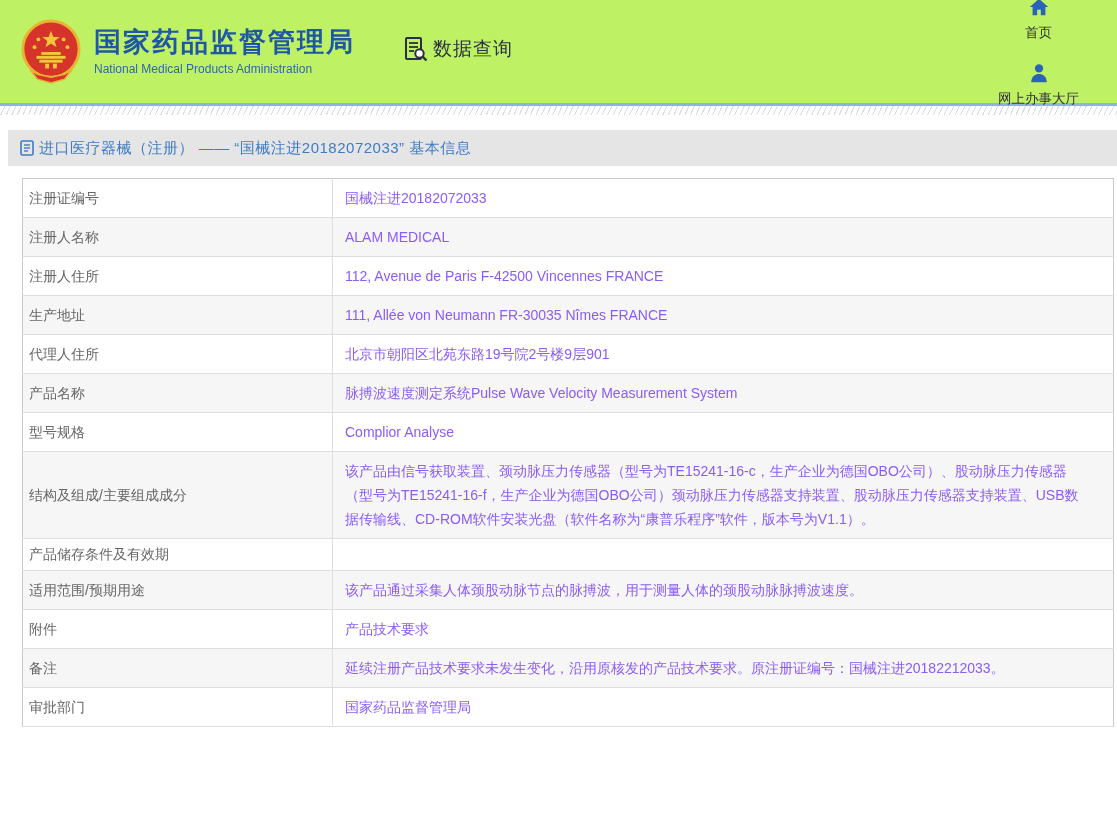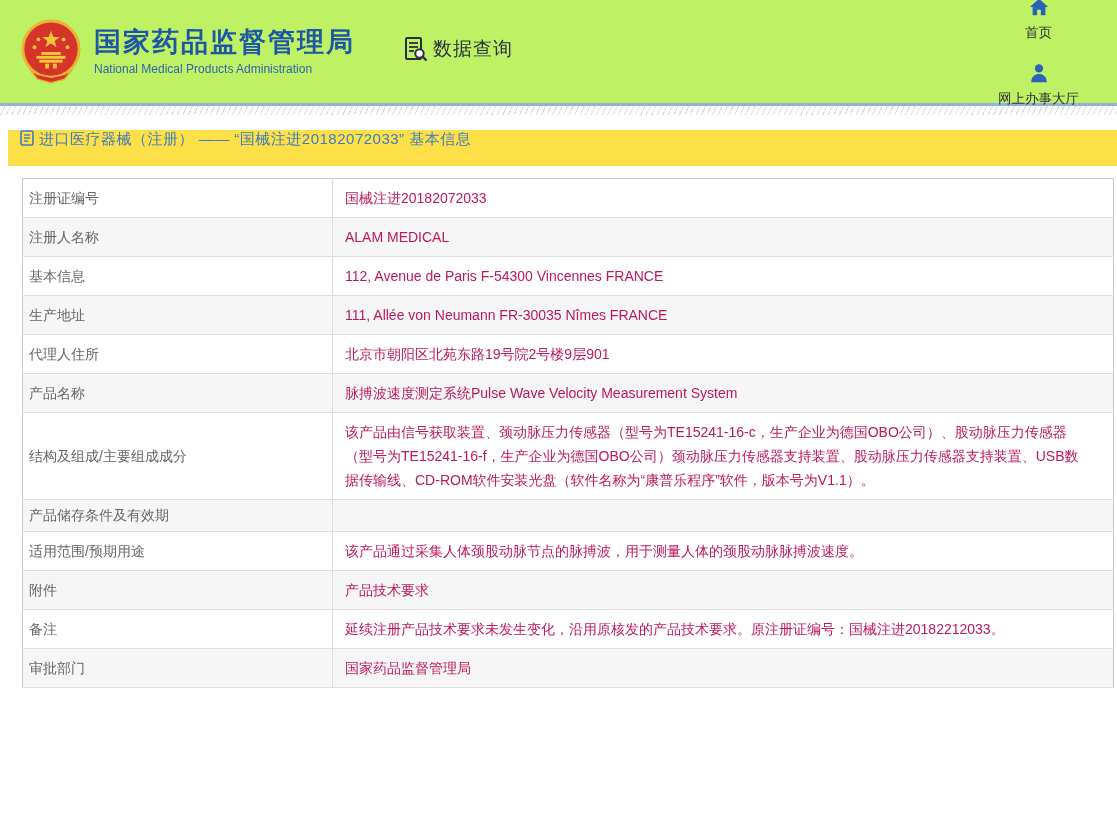--- a/index.html
+++ b/index.html
@@ -19,33 +19,33 @@
   .nav-item { display:flex; flex-direction:column; align-items:center; cursor:pointer; }
   .nav-item svg { width:22px; height:22px; }
   .nav-item .lbl { font-size:13.5px; color:#333; margin-top:6px; white-space:nowrap; }
 
   
   .band { height:12px; border-top:3px solid #8fb3dd;
     background:repeating-linear-gradient(115deg,#ffffff 0 4px,#d9dde2 4px 5px); }
 
   
   .content { padding-top:15px; }
-  .page-bar { margin-left:8px; height:36px; background:#fde047; display:flex; padding-left:12px; }
+  .page-bar { margin-left:8px; height:36px; background:#e5e5e5; display:flex; align-items:center; padding-left:12px; }
   .page-bar svg { width:14px; height:16px; flex:0 0 auto; }
   .page-bar .t { font-size:15px; color:#3f7cc4; margin-left:5px; letter-spacing:0.5px; }
 
   
   .tbl-wrap { margin:12px 0 0 22px; width:1092px; }
   table { width:100%; border-collapse:collapse; border:1px solid #c9c9c9; }
   tr:nth-child(even) { background:#f6f6f6; }
   tr { border-bottom:1px solid #dedede; }
   td { font-size:14px; vertical-align:middle; }
   td.lbl { width:310px; text-align:left; color:#666; padding:7px 12px 7px 6px;
            border-right:1px solid #dedede; line-height:17px; }
-  td.val { color:#be185d; padding:7px 28px 7px 12px; line-height:24px; }
+  td.val { color:#8b5cf6; padding:7px 28px 7px 12px; line-height:24px; }
 </style>
 </head>
 <body>
 
 <div class="header">
   <div class="brand">
     <svg class="emblem" viewBox="0 0 64 68">
       <circle cx="32" cy="31" r="29" fill="#d6342a" stroke="#e8b431" stroke-width="3"></circle>
       <path d="M10 52 L18 62 L32 66 L46 62 L54 52 L46 57 L32 60 L18 57 Z" fill="#d6342a" stroke="#e8b431" stroke-width="1.5"></path>
       <polygon points="32,12 34.4,18.4 41,18.6 35.8,22.6 37.7,29 32,25.2 26.3,29 28.2,22.6 23,18.6 29.6,18.4" fill="#f4c73a"></polygon>
@@ -115,41 +115,45 @@
     <td class="lbl">注册证编号</td>
     <td class="val">国械注进20182072033</td>
   </tr>
 
   <tr>
     <td class="lbl">注册人名称</td>
     <td class="val">ALAM MEDICAL</td>
   </tr>
 
   <tr>
-    <td class="lbl">基本信息</td>
-    <td class="val">112, Avenue de Paris F-54300 Vincennes FRANCE</td>
+    <td class="lbl">注册人住所</td>
+    <td class="val">112, Avenue de Paris F-42500 Vincennes FRANCE</td>
   </tr>
 
   <tr>
     <td class="lbl">生产地址</td>
     <td class="val">111, Allée von Neumann FR-30035 Nîmes FRANCE</td>
   </tr>
 
 
   <tr>
     <td class="lbl">代理人住所</td>
     <td class="val">北京市朝阳区北苑东路19号院2号楼9层901</td>
   </tr>
 
   <tr>
     <td class="lbl">产品名称</td>
     <td class="val">脉搏波速度测定系统Pulse Wave Velocity Measurement System</td>
   </tr>
 
 
+  <tr>
+    <td class="lbl">型号规格</td>
+    <td class="val">Complior Analyse</td>
+  </tr>
 
   <tr>
     <td class="lbl">结构及组成/主要组成成分</td>
     <td class="val">该产品由信号获取装置、颈动脉压力传感器（型号为TE15241-16-c，生产企业为德国OBO公司）、股动脉压力传感器（型号为TE15241-16-f，生产企业为德国OBO公司）颈动脉压力传感器支持装置、股动脉压力传感器支持装置、USB数据传输线、CD-ROM软件安装光盘（软件名称为“康普乐程序”软件，版本号为V1.1）。</td>
   </tr>
 
   <tr>
     <td class="lbl">产品储存条件及有效期</td>
     <td class="val"></td>
   </tr>

